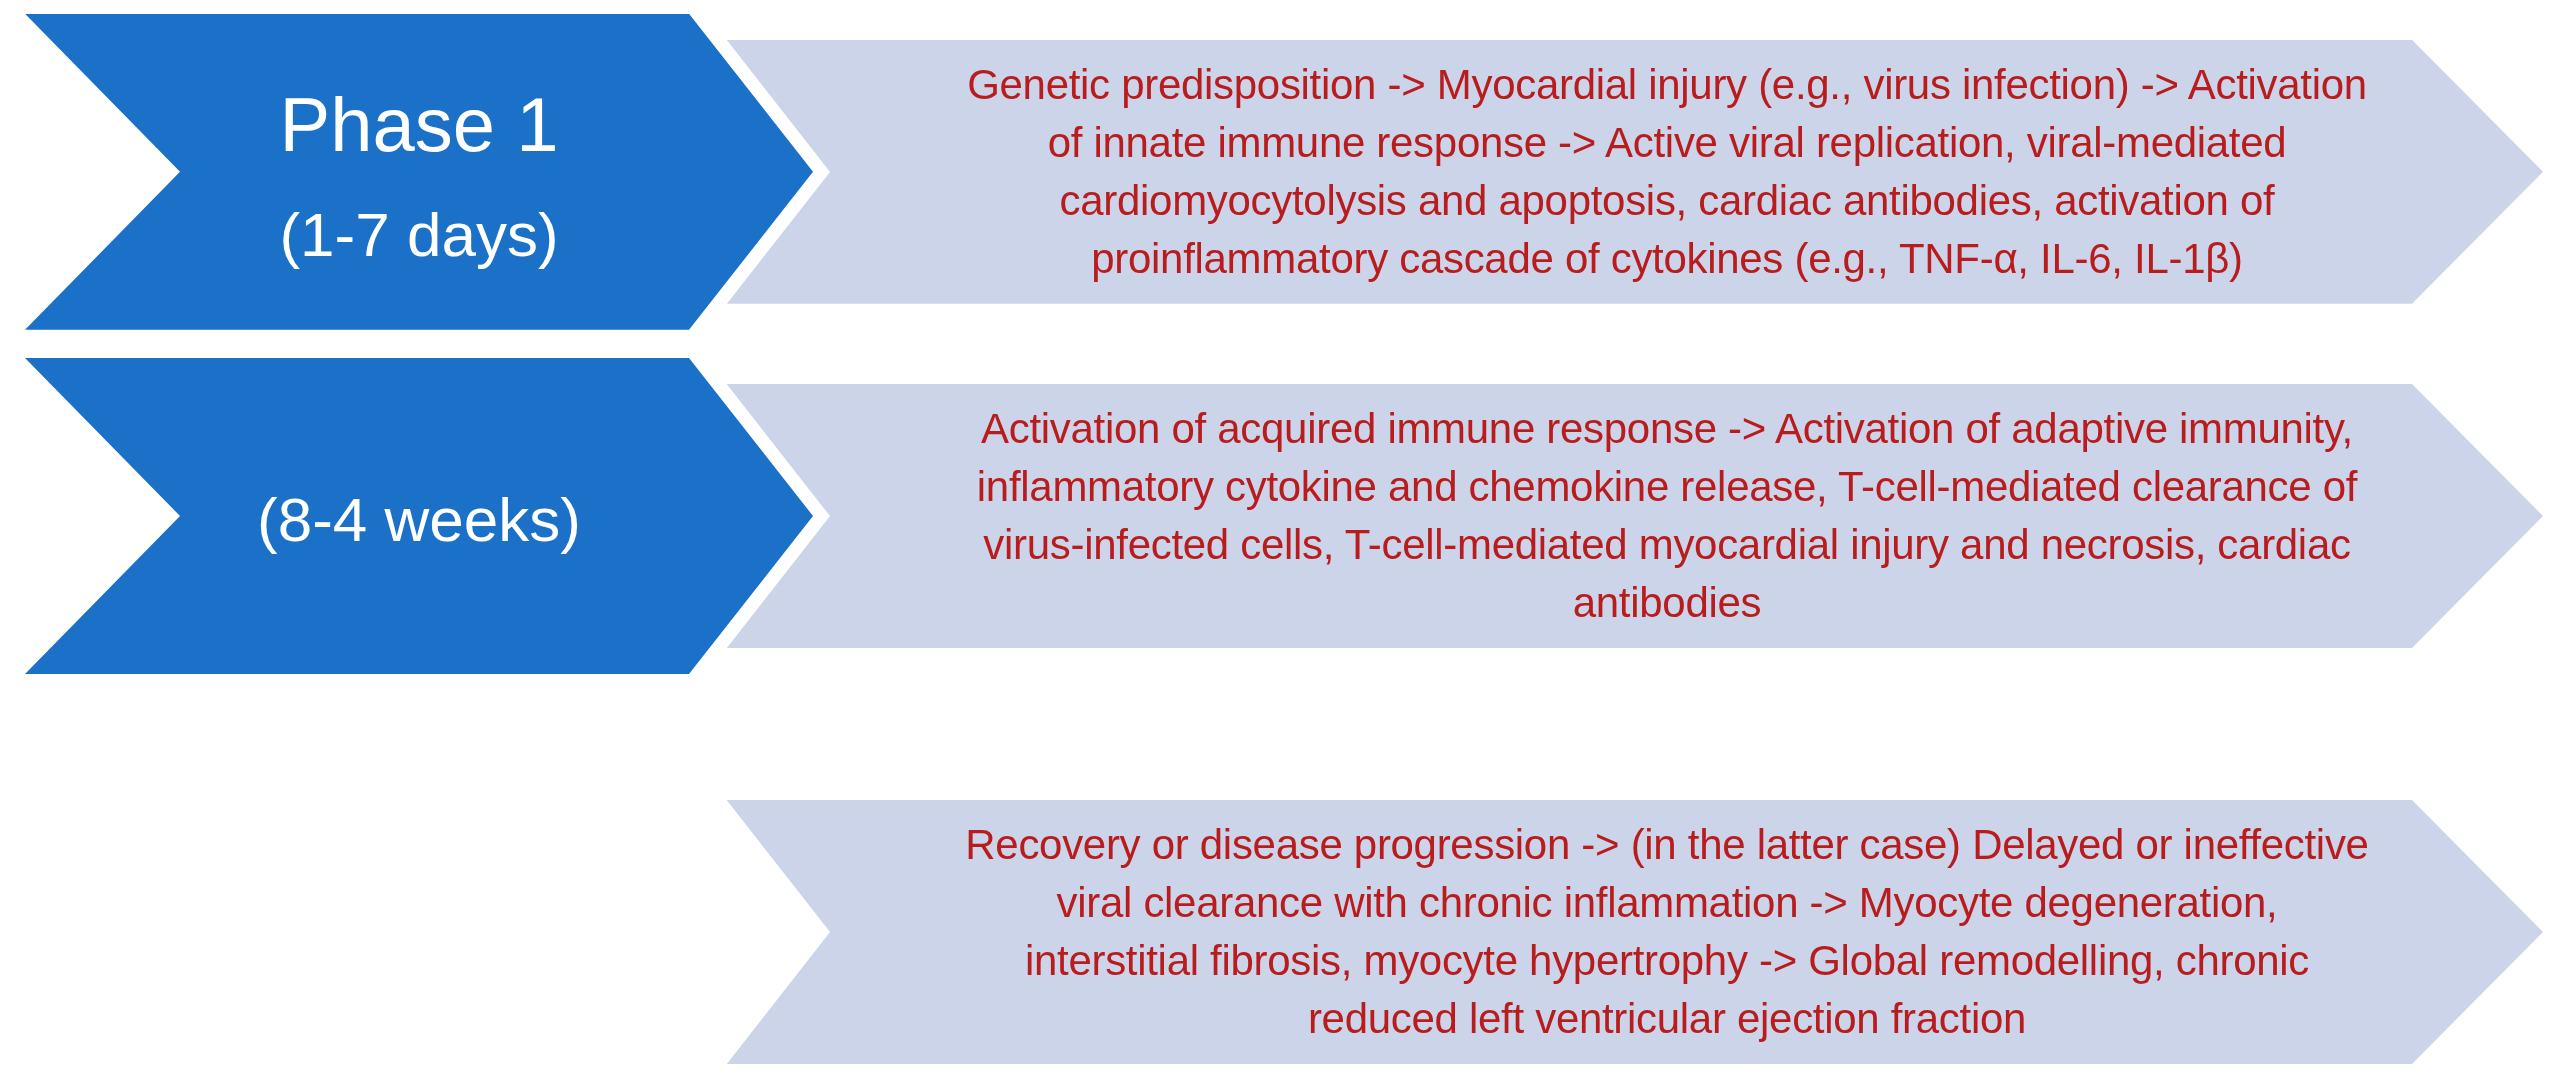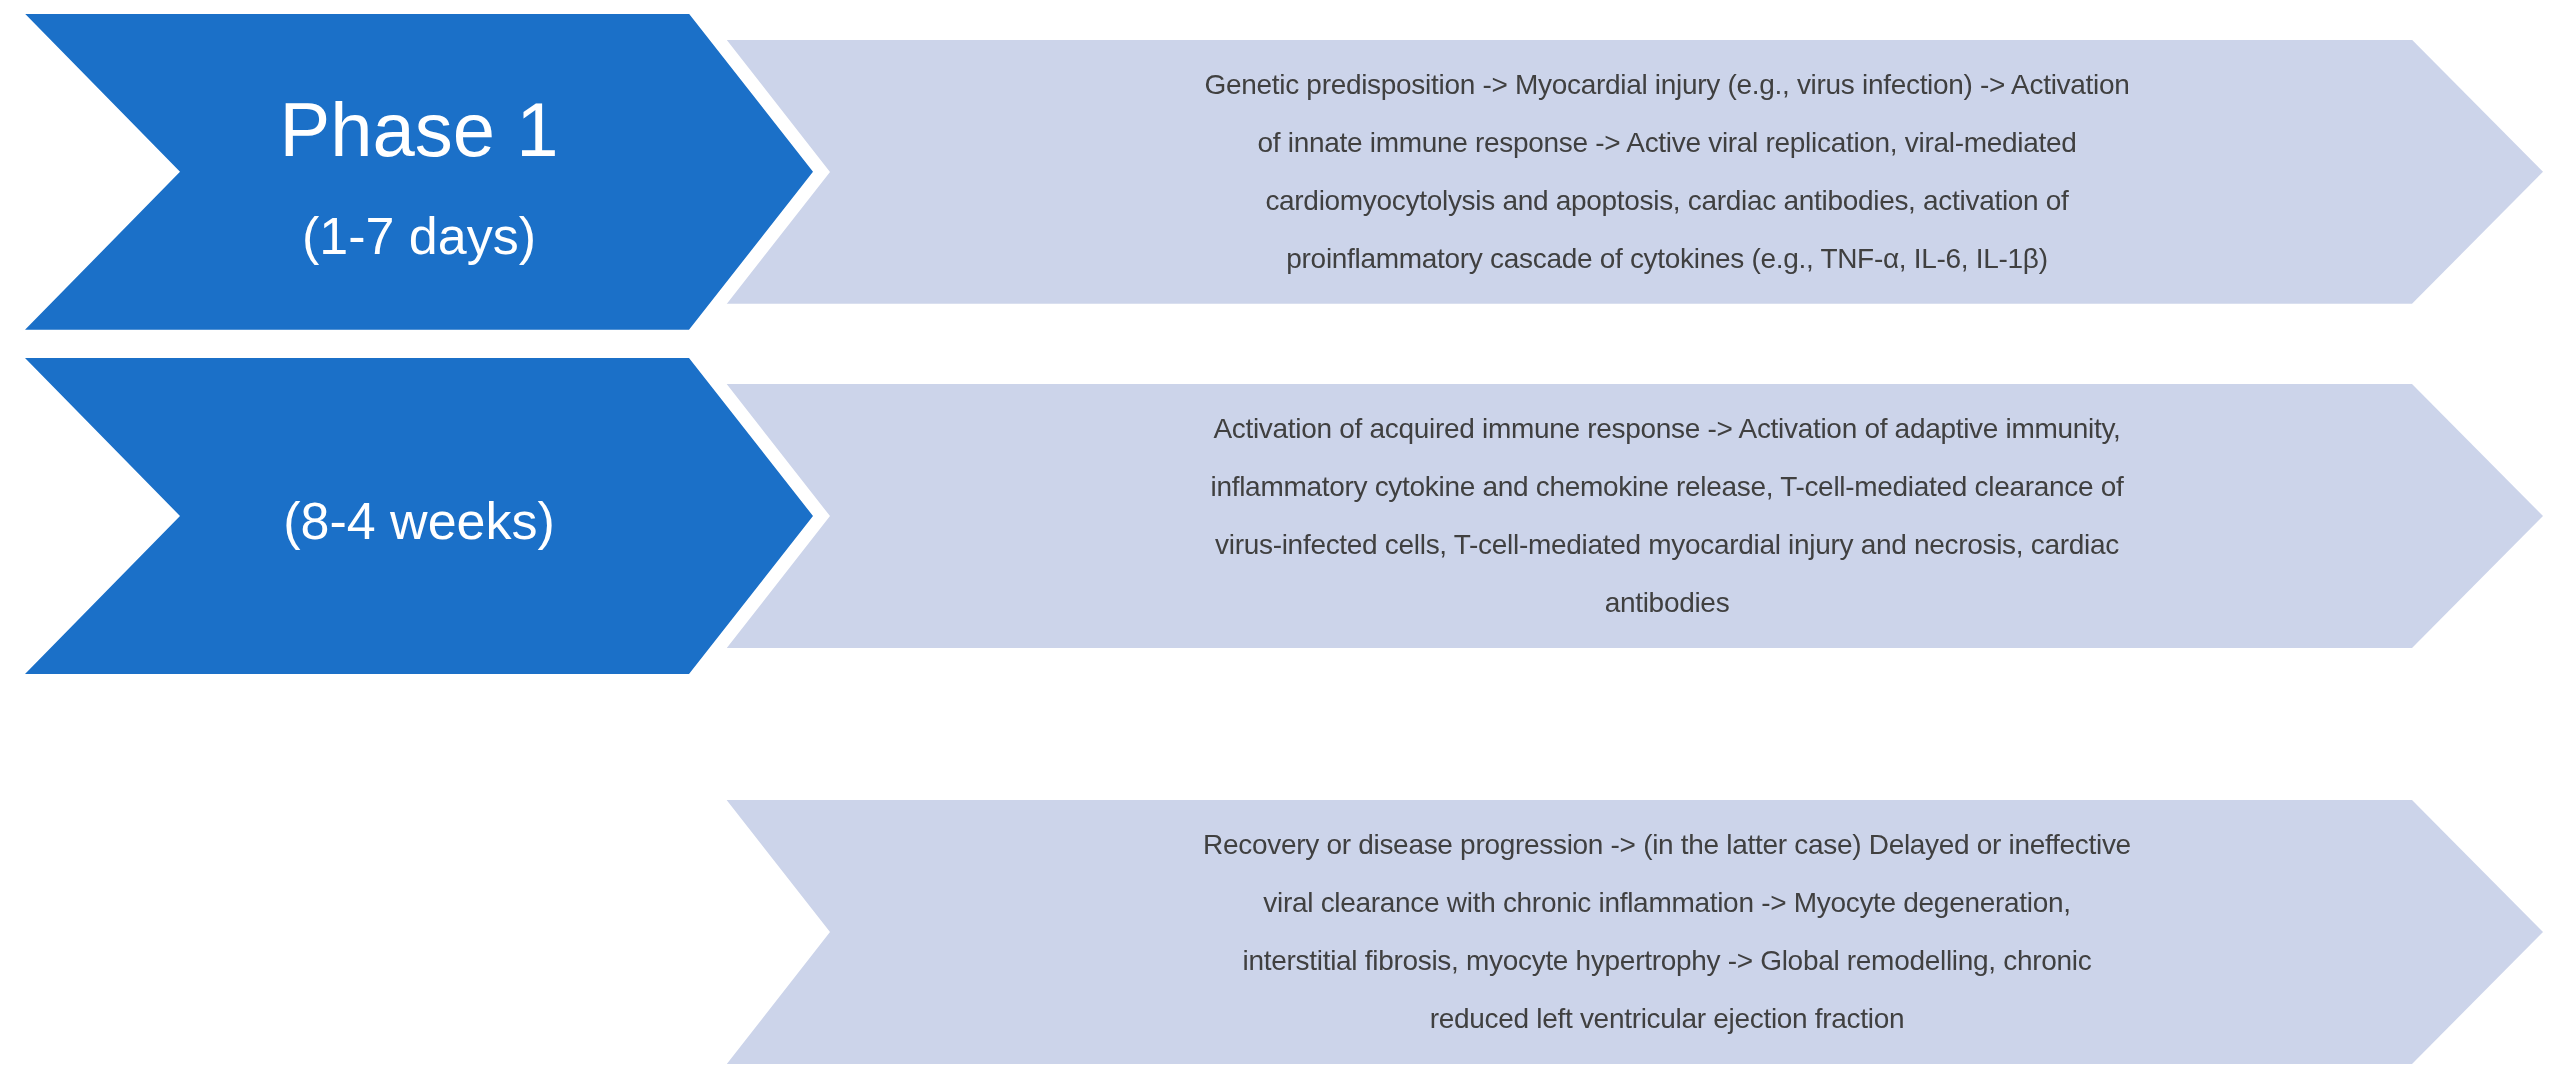--- a/index.html
+++ b/index.html
@@ -27,24 +27,24 @@
     height: 264px;
     background: #ccd4ea;
     clip-path: polygon(0 0, calc(100% - 131px) 0, 100% 50%, calc(100% - 131px) 100%, 0 100%);
     display: flex;
     align-items: center;
   }
   .body-text {
     margin-left: 85px;
     width: 1754px;
     text-align: center;
-    font-size: 28px;
+    font-size: 42px;
     line-height: 58px;
     letter-spacing: -0.3px;
-    color: #404040;
+    color: #b91c1c;
     white-space: pre-line;
   }
 
   
   .chevron-outline {
     position: absolute;
     left: 25px;
     top: -14.4px;
     width: 805px;
     height: 345px;
@@ -64,21 +64,21 @@
     display: flex;
     flex-direction: column;
     align-items: center;
     justify-content: center;
     gap: 36px;
     padding-top: 9.6px;
     box-sizing: border-box;
     color: #ffffff;
   }
   .phase-title    { font-size: 76px; line-height: 1.08; }
-  .phase-duration { font-size: 52px;  line-height: 1.08; }
+  .phase-duration { font-size: 62px;  line-height: 1.08; }
 </style>
 </head>
 <body>
 
 <div class="canvas">
 
   <div class="row row-1">
     <div class="body-arrow">
       <div class="body-text">Genetic predisposition -&gt; Myocardial injury (e.g., virus infection) -&gt; Activation
 of innate immune response -&gt; Active viral replication, viral-mediated

